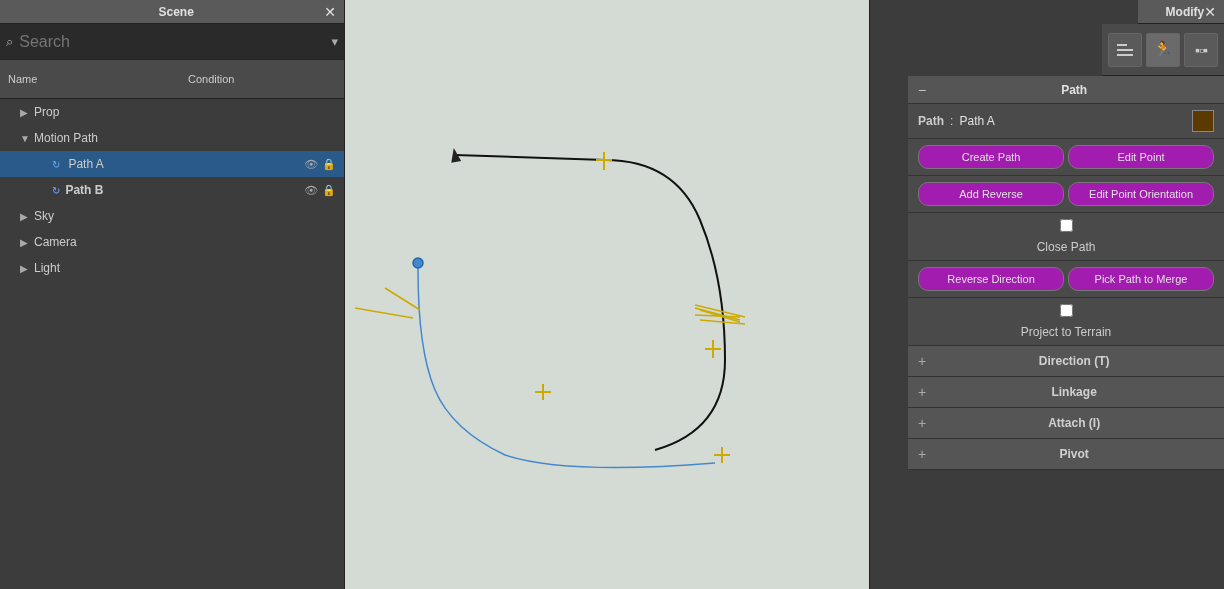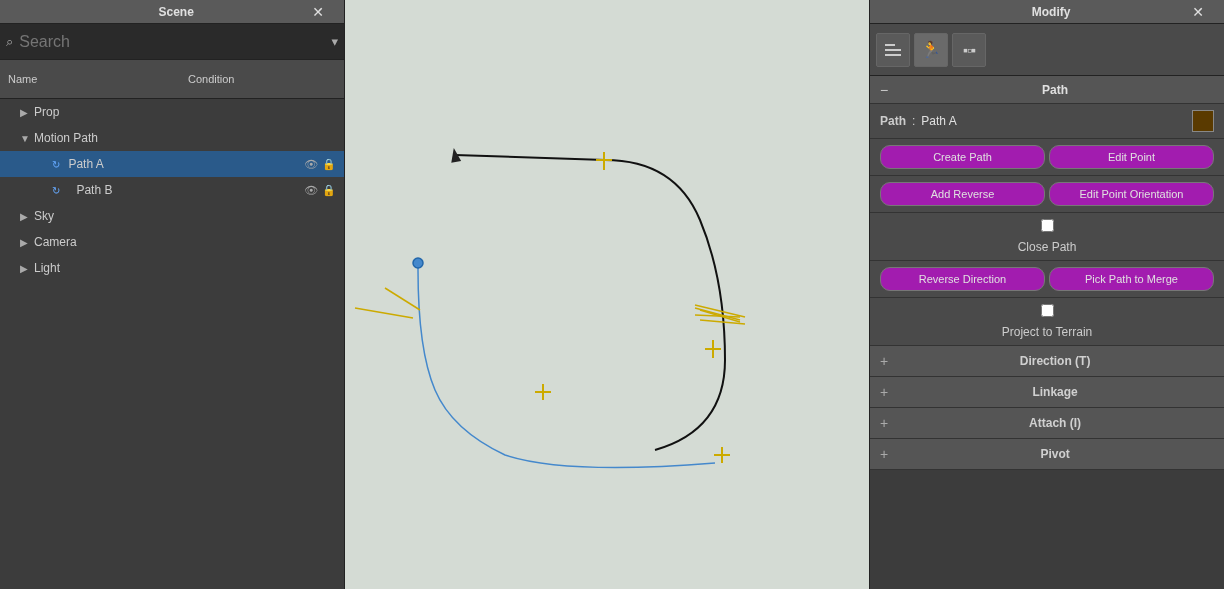--- a/index.html
+++ b/index.html
@@ -12,21 +12,21 @@
       background: #3c3c3c;
       display: flex;
       flex-direction: column;
       border-right: 1px solid #222;
     }
     .panel-header {
       display: flex;
       align-items: center;
       justify-content: space-between;
       background: #5a5a5a;
-      padding: 4px 20px;
+      padding: 4px 8px;
       height: 24px;
       border-bottom: 1px solid #222;
     }
     .panel-title {
       color: #e0e0e0;
       font-size: 12px;
       font-weight: bold;
       flex: 1;
       text-align: center;
     }
@@ -125,20 +125,21 @@
     }
 
     
     .modify-panel {
       width: 355px;
       height: 589px;
       background: #3c3c3c;
       display: flex;
       flex-direction: column;
       border-left: 1px solid #222;
+      align-items: flex-end;
     }
     .modify-toolbar {
       display: flex;
       align-items: center;
       background: #4a4a4a;
       padding: 4px 6px;
       gap: 4px;
       height: 52px;
       border-bottom: 1px solid #222;
     }
@@ -335,21 +336,21 @@
       <span class="icon" style="color:#6af;">↻</span>
       <span class="label" style="margin-left:4px;">Path A</span>
       <div class="icons-right">
         <span>👁</span>
         <span>🔒</span>
       </div>
     </div>
 
     <div class="tree-item tree-item-indent3">
       <span class="icon" style="color:#6af;">↻</span>
-      <span class="label" style="margin-left:12px;">Path B</span>
+      <span class="label" style="margin-left:1px;font-weight:bold;">Path B</span>
       <div class="icons-right">
         <span>👁</span>
         <span>🔒</span>
       </div>
     </div>
 
     <div class="tree-item tree-item-indent1">
       <span class="arrow">▶</span>
       <span class="label">Sky</span>
     </div>

